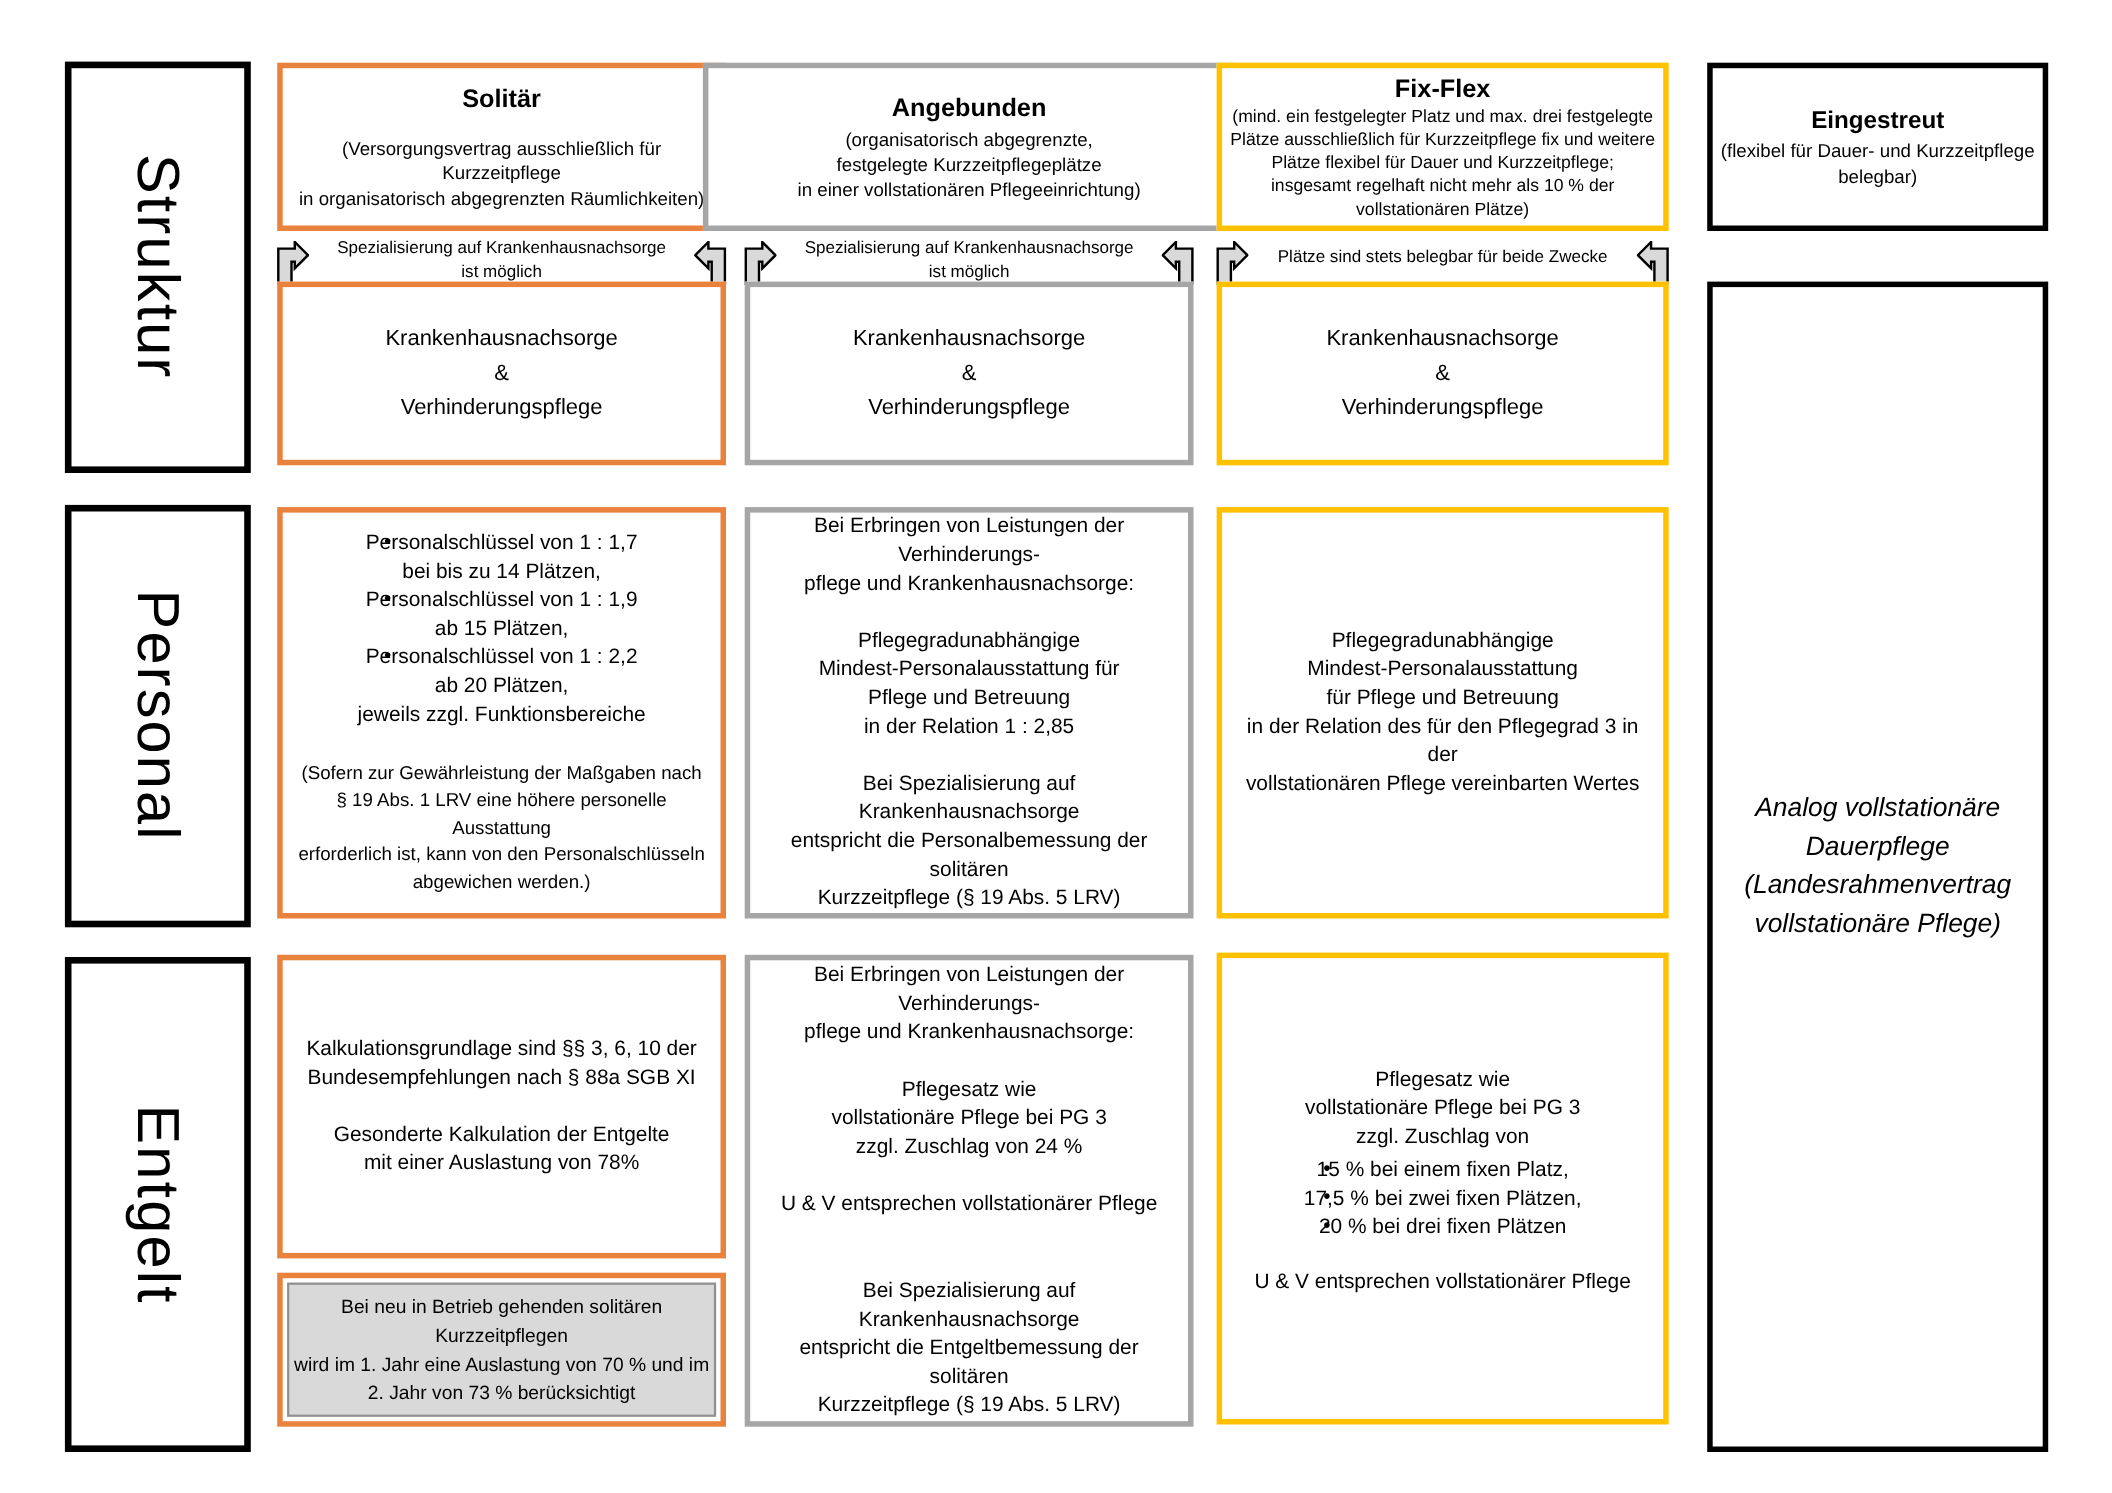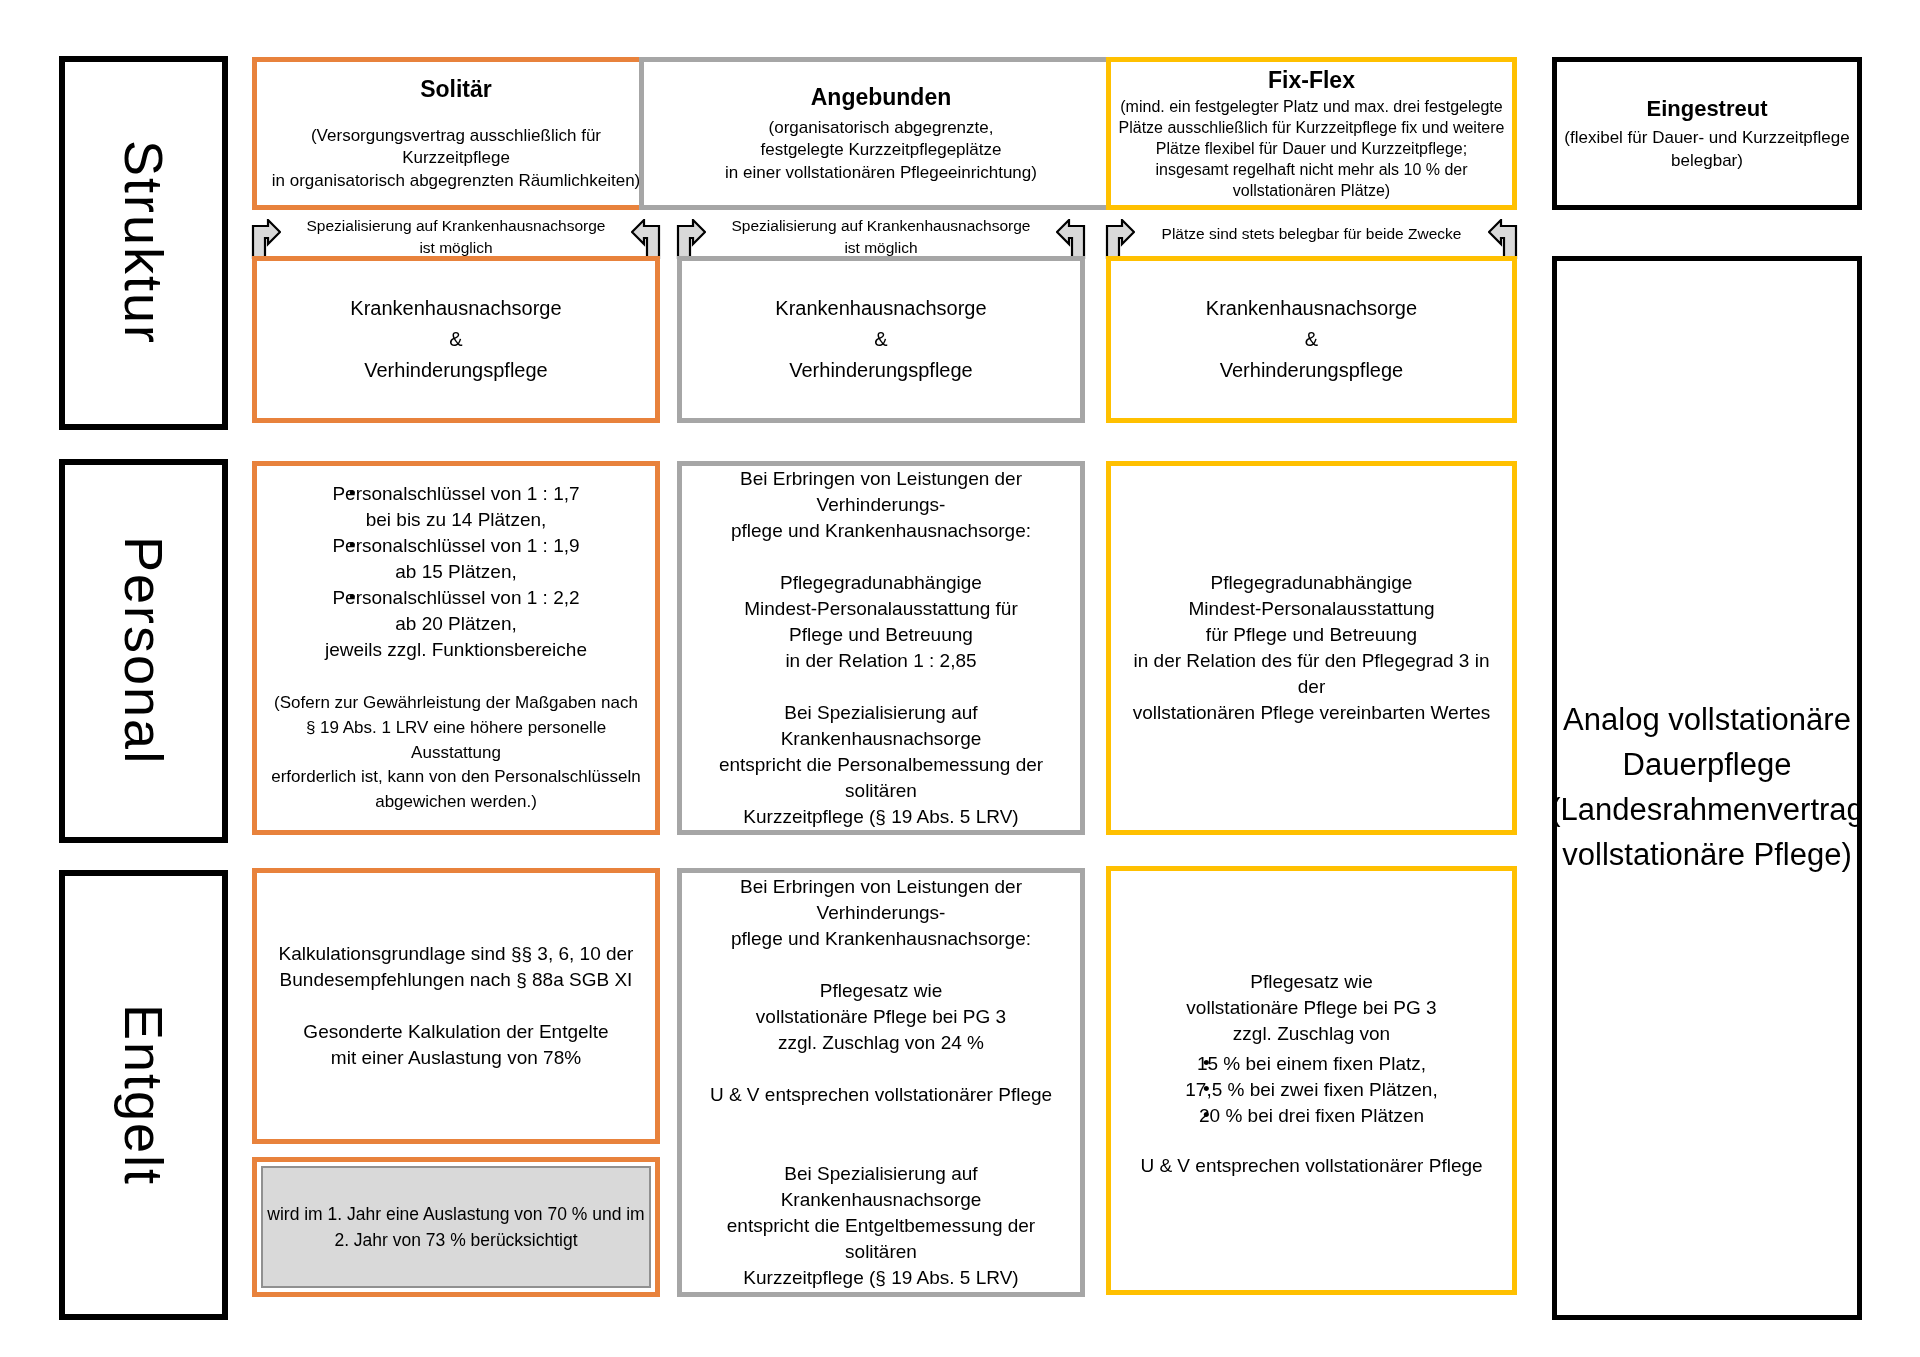--- a/index.html
+++ b/index.html
@@ -31,21 +31,21 @@
   .arrow-r { right:-2px; }
   .para { margin:13px 0; }
   .para-xl { margin-top:40px; }
   .bullet { position:relative; width:100%; }
   .bullet .dot { position:absolute; left:78px; top:-1px; font-size:19px; }
   .bullet .bl { display:block; text-align:center; }
   .note-outer { border:5px solid var(--orange,#E8823C); padding:4px; display:flex; }
   .note-inner { flex:1; background:var(--note_fill,#D9D9D9); border:2px solid #909090;
     display:flex; flex-direction:column; align-items:center; justify-content:center;
     text-align:center; font-size:17.5px; line-height:1.5; }
-  .analog-text { font-size:31px; line-height:1.45; }
+  .analog-text { font-size:24px; line-height:1.45;font-style:italic; }
   .pnote { font-size:17px; line-height:1.45; }
 </style>
 </head>
 <body>
 
 <div class="canvas">
 
   <div class="box label-box" style="left:59px; top:56px; width:169px; height:374px;">
     <div class="vtext">Struktur</div>
   </div>
@@ -224,20 +224,21 @@
       <div>Bundesempfehlungen nach § 88a SGB XI</div>
     </div>
     <div class="para">
       <div>Gesonderte Kalkulation der Entgelte</div>
       <div>mit einer Auslastung von 78%</div>
     </div>
   </div>
 
   <div class="box note-outer" style="left:252px; top:1157px; width:408px; height:140px;">
     <div class="note-inner">
+      <div>Bei neu in Betrieb gehenden solitären Kurzzeitpflegen</div>
       <div>wird im 1. Jahr eine Auslastung von 70 % und im</div>
       <div>2. Jahr von 73 % berücksichtigt</div>
     </div>
   </div>
 
   <div class="box b-gray center-col body-text" style="left:677px; top:868px; width:408px; height:429px; padding:10px;">
     <div class="para">
       <div>Bei Erbringen von Leistungen der Verhinderungs-</div>
       <div>pflege und Krankenhausnachsorge:</div>
     </div>

